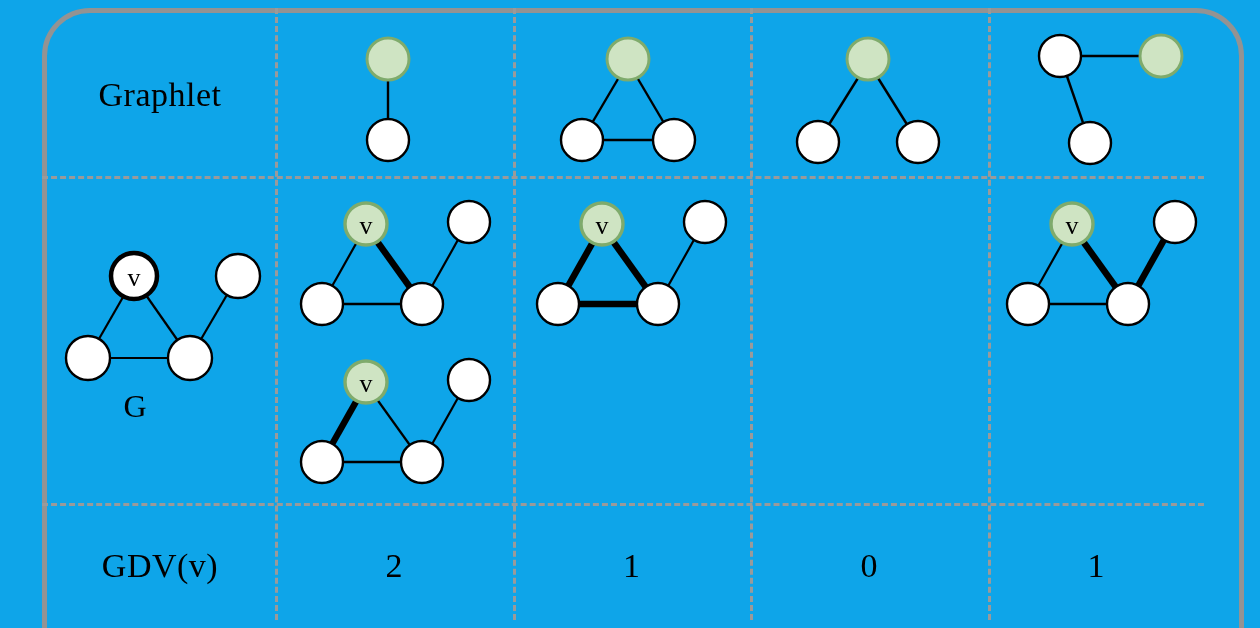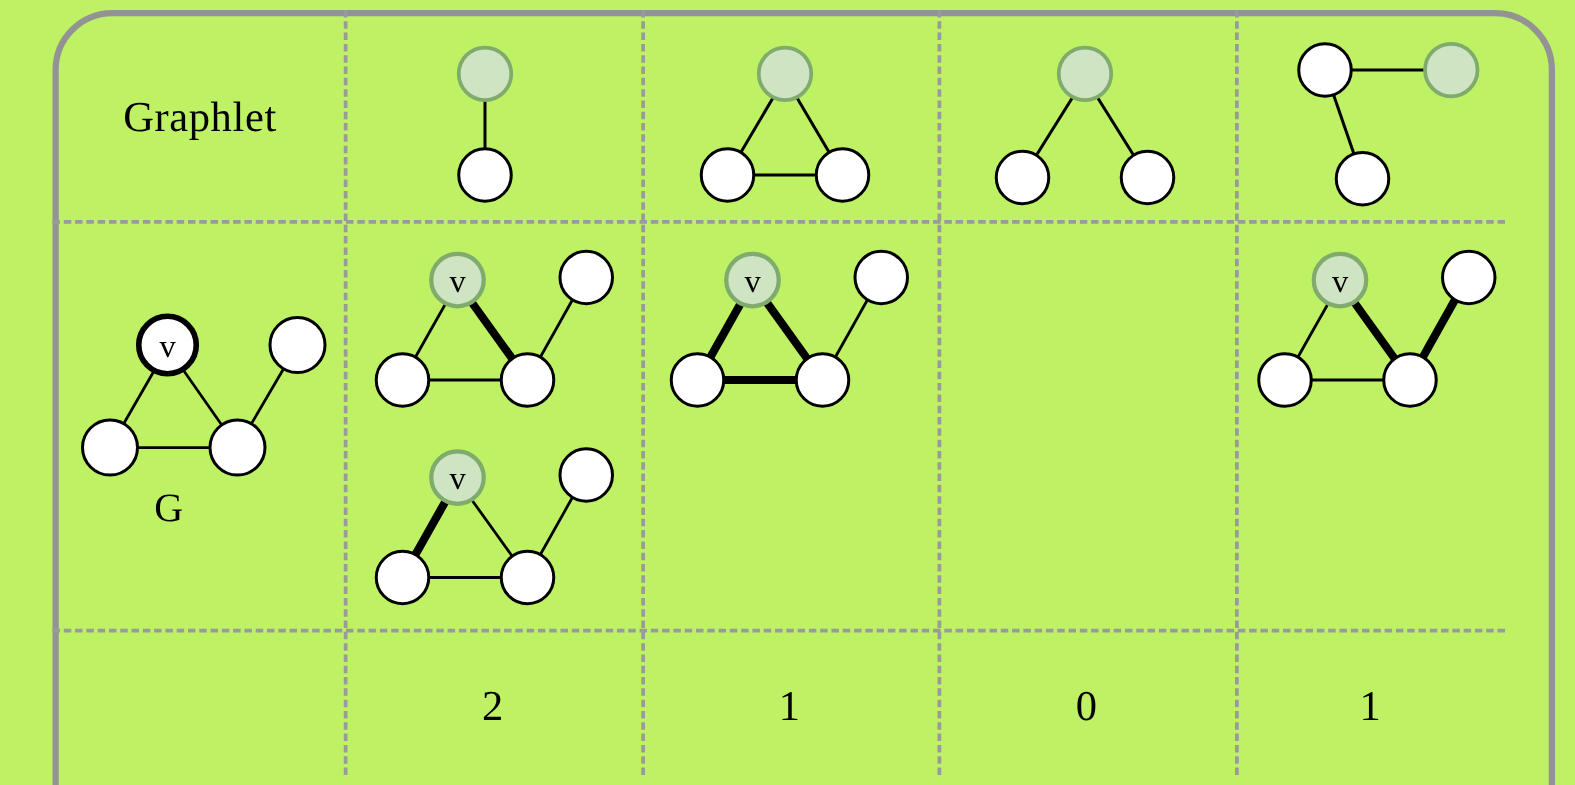--- a/index.html
+++ b/index.html
@@ -8,21 +8,21 @@
     background: #ffffff;
   }
   body {
     font-family: "Liberation Serif", "DejaVu Serif", serif;
   }
   #page {
     position: relative;
     width: 1260px;
     height: 628px;
     overflow: hidden;
-    background: #bef264;
+    background: #0ea5e9;
   }
   
   .frame {
     position: absolute;
     left: 42px;
     top: 8px;
     width: 1202px;
     height: 680px;
     border: 5px solid #939393;
     border-radius: 48px;
@@ -192,19 +192,20 @@
       <line x1="72" y1="28" x2="128" y2="106" stroke="#000000" stroke-width="6.5"></line>
       <line x1="128" y1="106" x2="174" y2="24" stroke="#000000" stroke-width="6.5"></line>
       <circle cx="72" cy="26" r="21" fill="#cfe4c3" stroke="#7fab6c" stroke-width="3.4"></circle>
       <text class="nodelabel" x="72" y="27">v</text>
       <circle cx="28" cy="106" r="21" fill="#ffffff" stroke="#000000" stroke-width="2.4"></circle>
       <circle cx="128" cy="106" r="21" fill="#ffffff" stroke="#000000" stroke-width="2.4"></circle>
       <circle cx="175" cy="24" r="21" fill="#ffffff" stroke="#000000" stroke-width="2.4"></circle>
     </svg>
   </div>
 
+  <div class="cell-label row-header" style="left:46px; top:541px; width:228px; height:50px;">GDV(v)</div>
 
   <div class="cell-label gdv-value" style="left:275px; top:541px; width:238px; height:50px;">2</div>
   <div class="cell-label gdv-value" style="left:513px; top:541px; width:237px; height:50px;">1</div>
   <div class="cell-label gdv-value" style="left:750px; top:541px; width:238px; height:50px;">0</div>
   <div class="cell-label gdv-value" style="left:988px; top:541px; width:216px; height:50px;">1</div>
 
 </div>
 
 </body></html>

